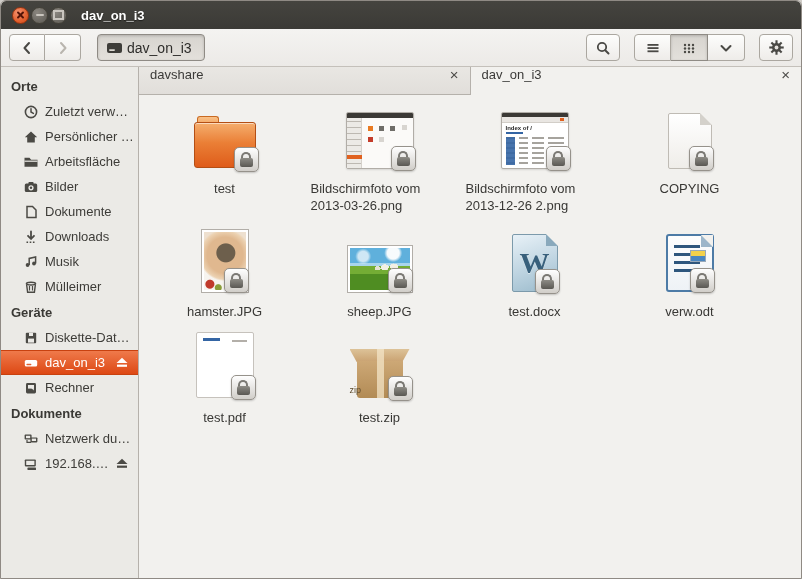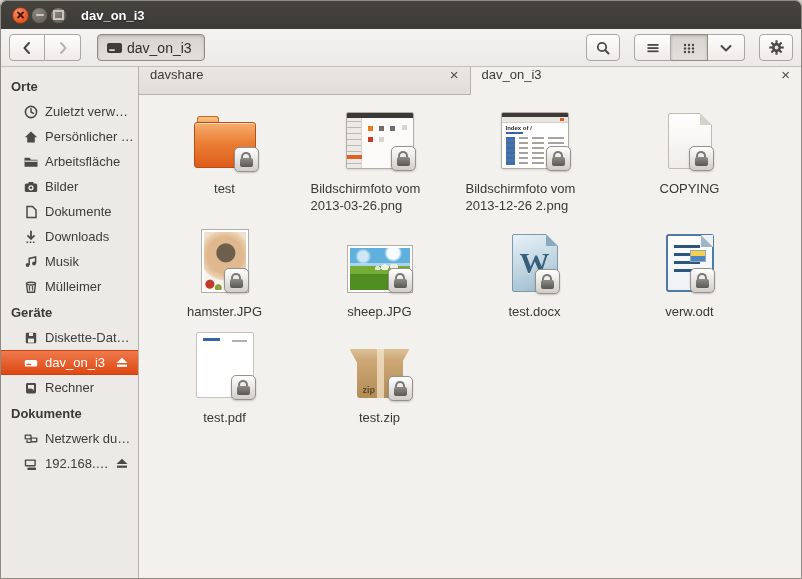--- a/index.html
+++ b/index.html
@@ -161,21 +161,21 @@
   .pdf-meta { position:absolute; top:7px; right:6px; width:15px; height:2px; background:#b3afa9; }
 
   .art-zip { width:60px; height:49px; }
   .zip-flaps { position:absolute; top:0; left:0; right:0; height:13px;
     background:linear-gradient(#ddc298,#c9a271);
     clip-path:polygon(0 0,100% 0,88% 100%,12% 100%); }
   .zip-body { position:absolute; top:12px; left:7px; right:7px; bottom:0;
     background:linear-gradient(#cda876,#b28b55); border-radius:0 0 3px 3px; }
   .zip-tape { position:absolute; top:0; left:27px; width:7px; height:100%;
     background:rgba(243,228,199,.75); }
-  .zip-glyph { position:absolute; bottom:3px; left:13px; font-size:9px; font-weight:bold;
+  .zip-glyph { position:absolute; bottom:3px; left:0; font-size:9px; font-weight:normal;
     color:#5d4a2c; }
 
   svg { display:block; }
 </style>
 </head>
 <body>
 
 <div class="window">
 
   <div class="titlebar">

